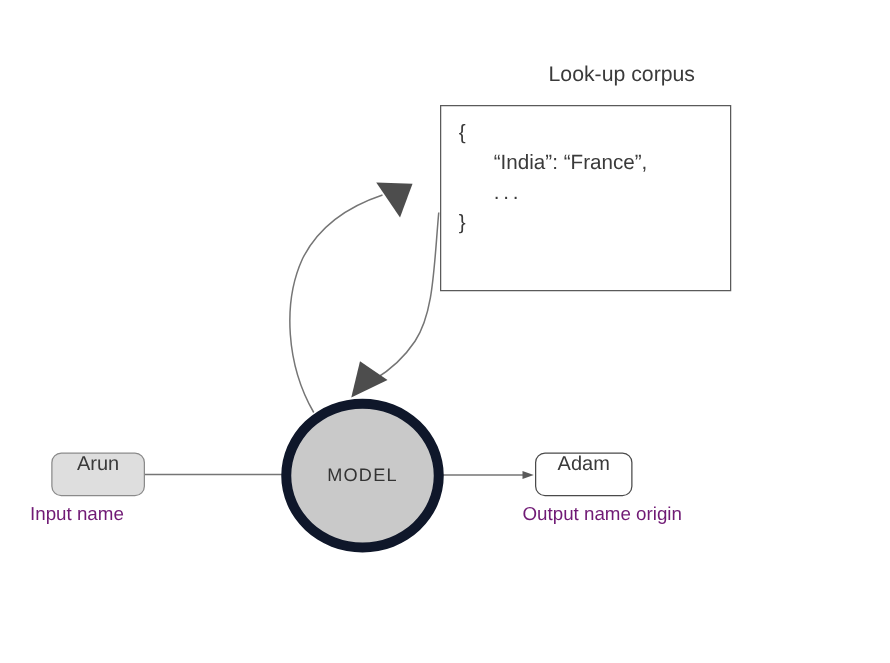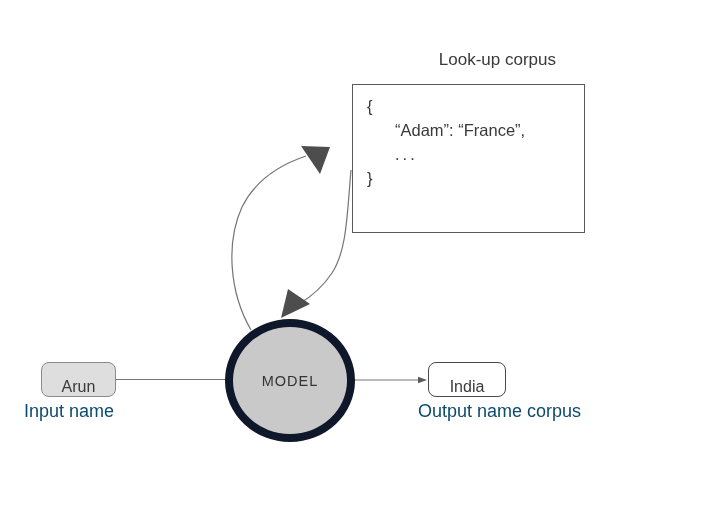--- a/index.html
+++ b/index.html
@@ -73,21 +73,21 @@
   }
   .model-label {
     font-size: 14.5px;
     letter-spacing: 1px;
     color: #333333;
   }
   .name-box {
     position: absolute;
     box-sizing: border-box;
     display: flex;
-    align-items: flex-end;
+    align-items: flex-start;
     justify-content: center;
     border-radius: 8px;
     font-size: 16px;
     color: #3a3a3a;
   }
   .input-box {
     left: 41px;
     top: 362px;
     width: 75px;
     height: 35px;
@@ -97,23 +97,23 @@
   .output-box {
     left: 428px;
     top: 362px;
     width: 78px;
     height: 35px;
     background: #ffffff;
     border: 1.5px solid #4a4a4a;
   }
   .caption {
     position: absolute;
-    font-size: 18px;
+    font-size: 15px;
     line-height: 21px;
-    color: #0c4a6e;
+    color: #701a75;
     white-space: nowrap;
   }
   .input-caption {
     left: 24px;
     top: 401px;
   }
   .output-caption {
     left: 418px;
     top: 401px;
   }
@@ -134,32 +134,32 @@
     <polygon points="330,147 301,146 320,174" fill="#4d4d4d"></polygon>
 
     <path d="M 351,170 C 347,215 347,250 332,273 C 322,288 309,298 299,304" fill="none" stroke="#757575" stroke-width="1.2"></path>
     <polygon points="281,318 288,289 310,304" fill="#4d4d4d"></polygon>
   </svg>
 
   <div class="corpus-title">Look-up corpus</div>
 
   <div class="corpus-box">
     <div class="corpus-line">{</div>
-    <div class="corpus-line indent">“Adam”: “France”,</div>
+    <div class="corpus-line indent">“India”: “France”,</div>
     <div class="corpus-line indent dots">...</div>
     <div class="corpus-line">}</div>
   </div>
 
   <div class="model-circle">
     <span class="model-label">MODEL</span>
   </div>
 
   <div class="name-box input-box">
     <span>Arun</span>
   </div>
   <div class="caption input-caption">Input name</div>
 
   <div class="name-box output-box">
-    <span>India</span>
+    <span>Adam</span>
   </div>
-  <div class="caption output-caption">Output name corpus</div>
+  <div class="caption output-caption">Output name origin</div>
 
 </div>
 
 </body></html>

